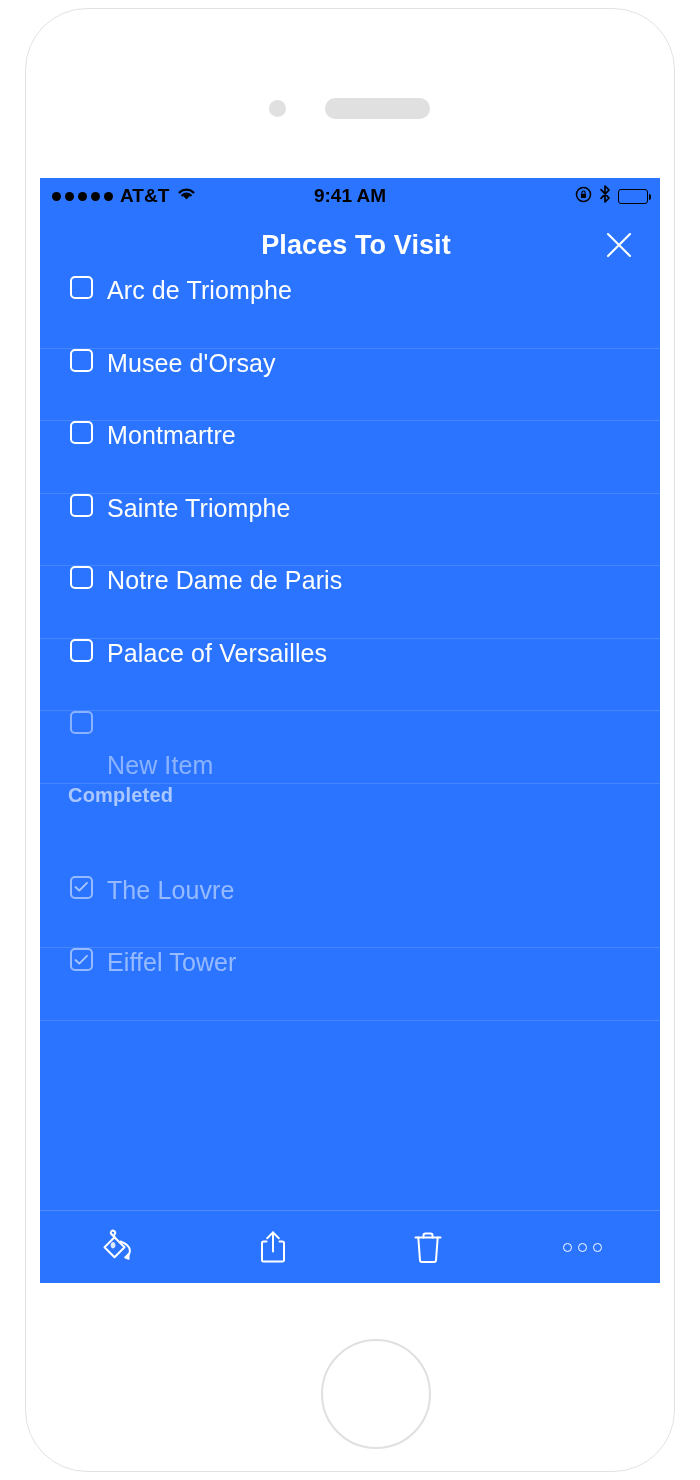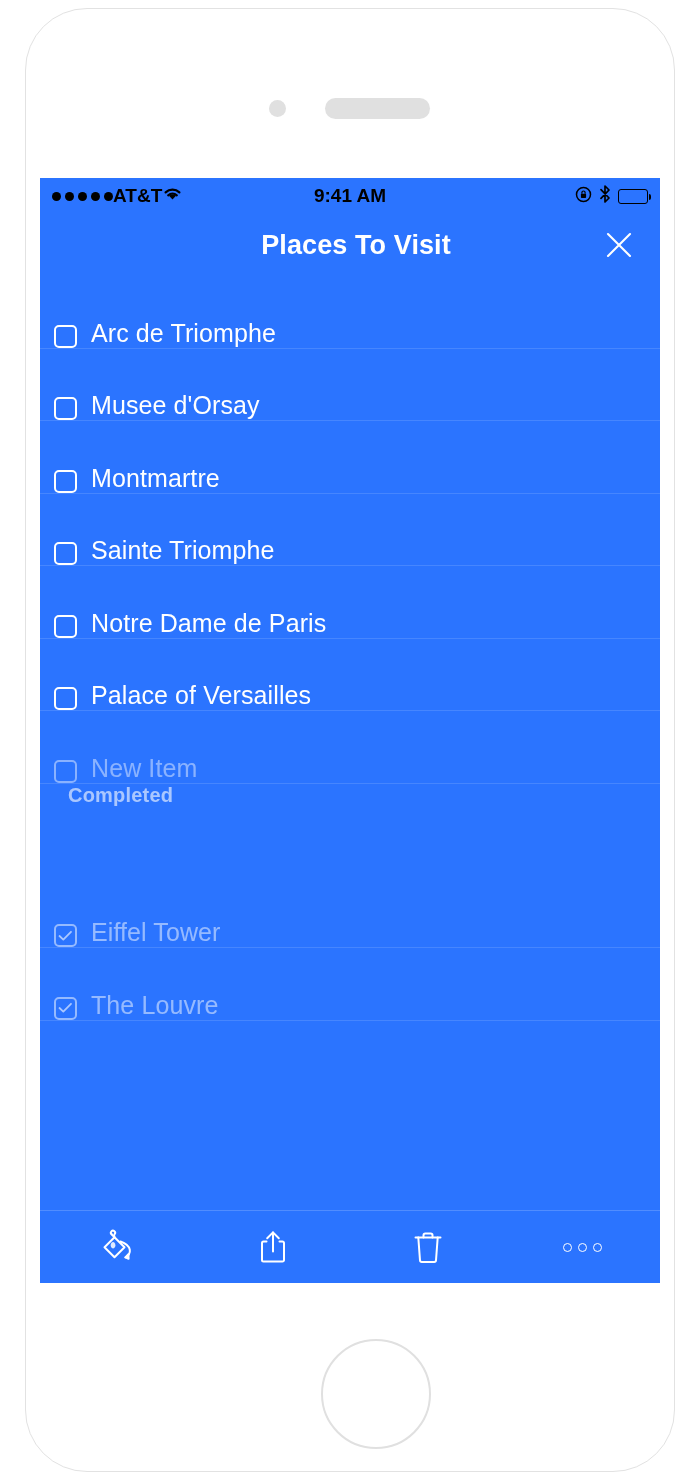--- a/index.html
+++ b/index.html
@@ -77,20 +77,21 @@
     display: flex;
     align-items: center;
     padding: 0 12px;
     box-sizing: border-box;
     position: relative;
     color: #000000;
   }
   .status-left {
     display: flex;
     align-items: center;
+    gap: 7px;
   }
   .signal-dots {
     display: flex;
     gap: 4px;
     align-items: center;
   }
   .signal-dots i {
     display: block;
     width: 9px;
     height: 9px;
@@ -180,22 +181,22 @@
   #list-area {
     flex: 1 1 auto;
     display: flex;
     flex-direction: column;
     overflow: hidden;
   }
   .todo-row {
     height: 72.5px;
     flex: 0 0 72.5px;
     display: flex;
-    align-items: flex-end;
-    padding-left: 14px;
+    align-items: flex-start;
+    padding-left: 30px;
     box-sizing: border-box;
     border-bottom: 1px solid rgba(255,255,255,0.13);
     cursor: pointer;
   }
   .checkbox {
     width: 23px;
     height: 23px;
     min-width: 23px;
     border: 2px solid #ffffff;
     border-radius: 5px;
@@ -366,30 +367,30 @@
     <div id="completed-header-row">
       <span id="completed-header">Completed</span>
     </div>
 
     <div class="todo-row done">
       <span class="checkbox">
         <svg width="15" height="12" viewBox="0 0 15 12">
           <path d="M1.5 6 L5.3 9.6 L13 1.8" stroke="rgba(255,255,255,0.6)" stroke-width="1.8" fill="none" stroke-linecap="round" stroke-linejoin="round"></path>
         </svg>
       </span>
-      <span class="item-label">Eiffel Tower</span>
+      <span class="item-label">The Louvre</span>
     </div>
 
     <div class="todo-row done">
       <span class="checkbox">
         <svg width="15" height="12" viewBox="0 0 15 12">
           <path d="M1.5 6 L5.3 9.6 L13 1.8" stroke="rgba(255,255,255,0.6)" stroke-width="1.8" fill="none" stroke-linecap="round" stroke-linejoin="round"></path>
         </svg>
       </span>
-      <span class="item-label">The Louvre</span>
+      <span class="item-label">Eiffel Tower</span>
     </div>
 
     <div id="list-filler"></div>
   </div>
 
   <div id="toolbar">
 
     <div class="tool-button">
       <svg width="38" height="38" viewBox="0 0 38 38">
         <g stroke="#ffffff" stroke-width="2" fill="none" stroke-linejoin="round" stroke-linecap="round">

